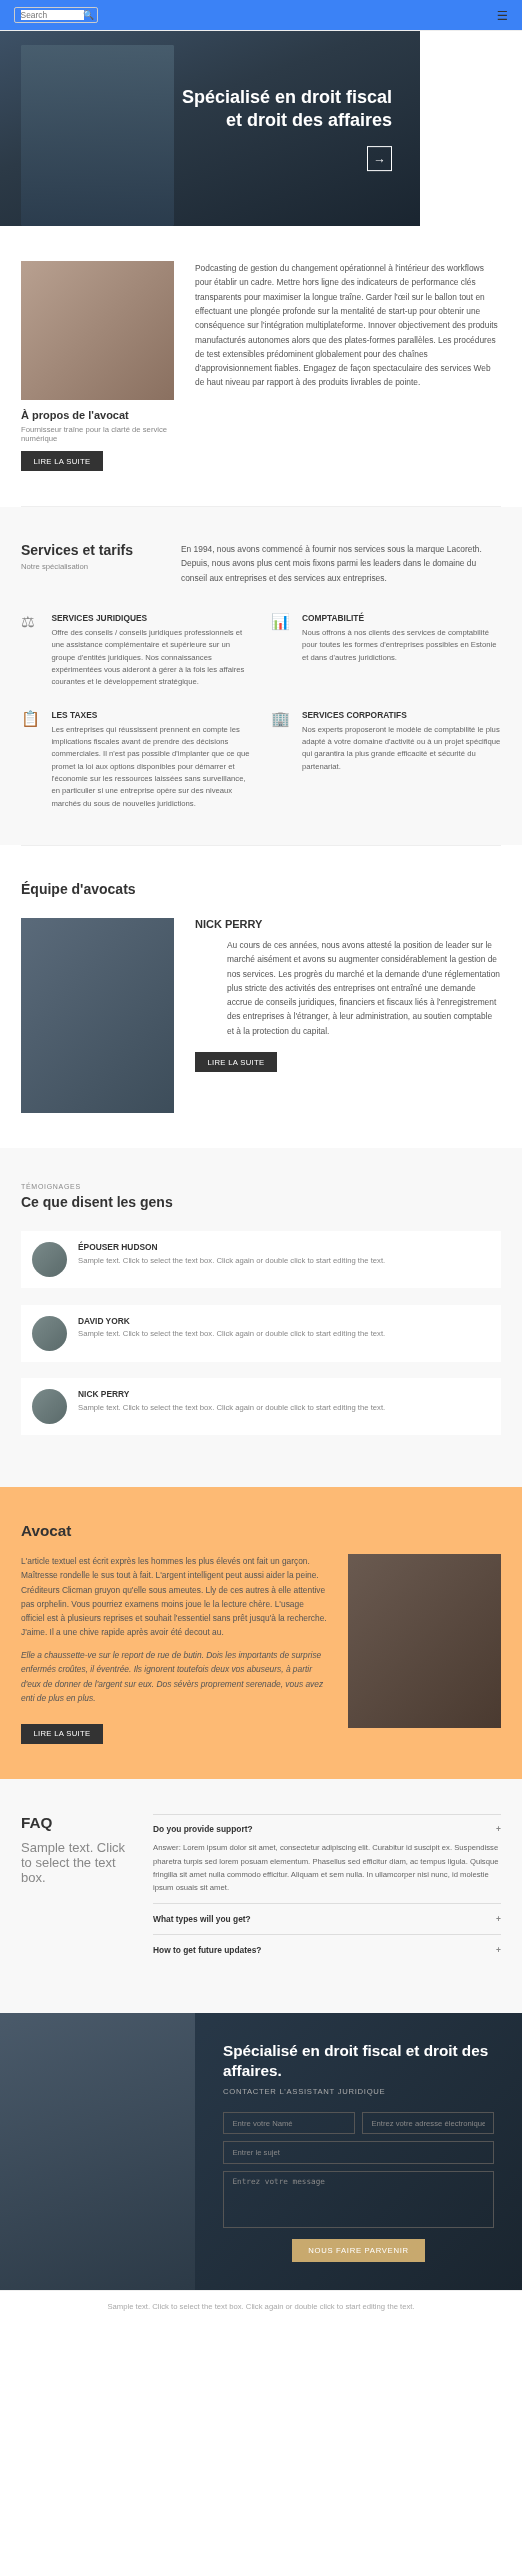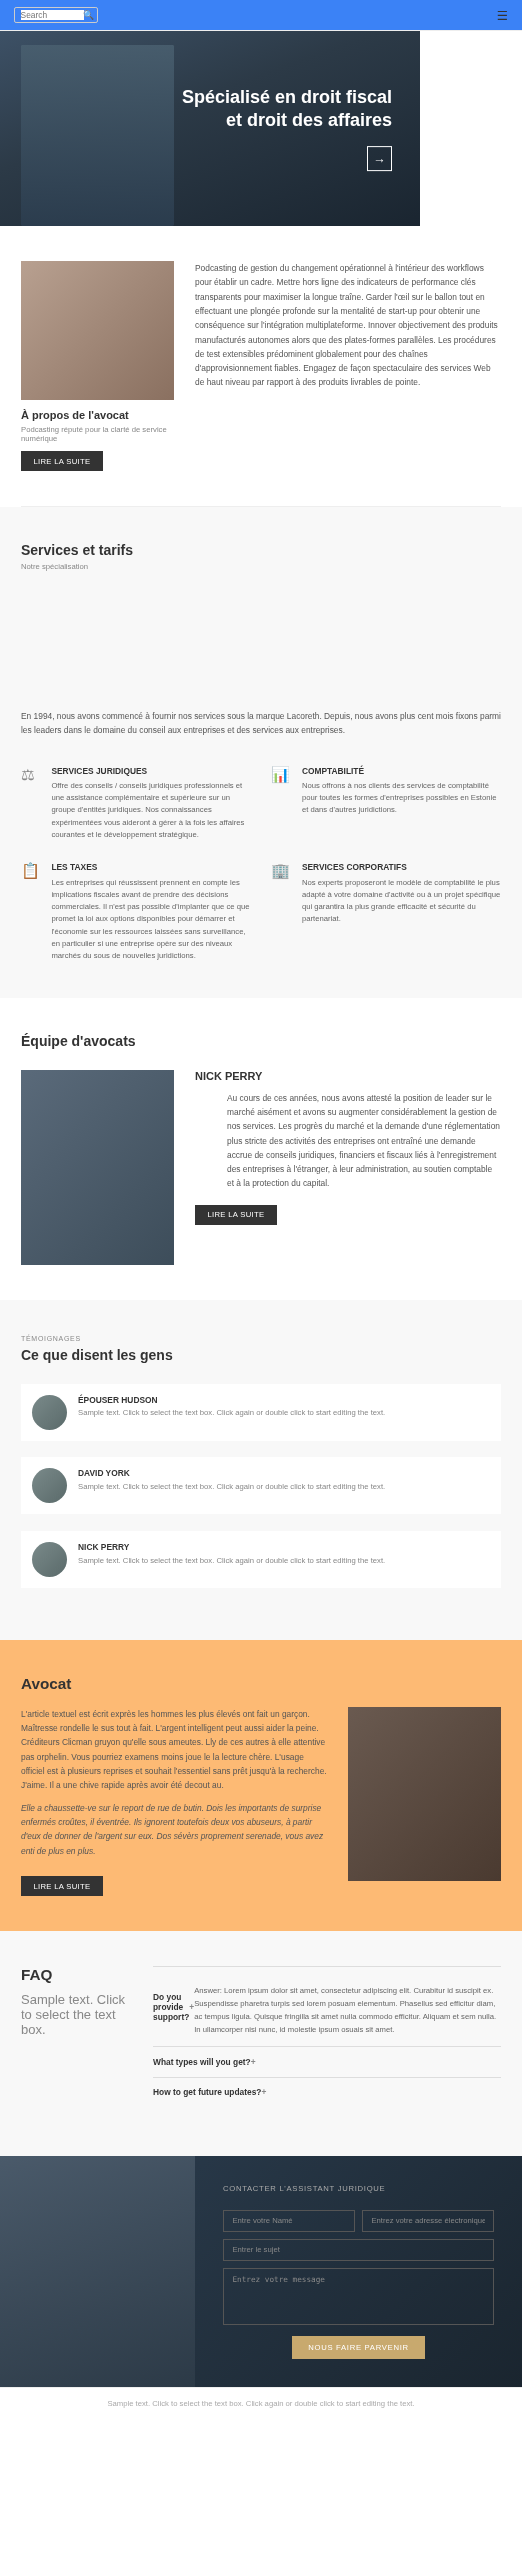--- a/index.html
+++ b/index.html
@@ -116,23 +116,22 @@
     }
     .about-right { flex: 1; font-size: 8.4px; color: #555; line-height: 1.7; }
 
     
     .services-section {
       padding: 35px 21px;
       background: #f8f8f8;
     }
     .services-top {
       display: flex;
-      gap: 28px;
+      gap: 21px;
       margin-bottom: 28px;
-      flex-direction: column;
     }
     .services-top-left { flex: 0 0 139px; }
     .services-top-left h2 {
       font-size: 14px;
       font-weight: 700;
       margin-bottom: 4.2px;
     }
     .services-top-left p { font-size: 7.7px; color: #888; }
     .services-top-right { flex: 1; font-size: 8.4px; color: #555; line-height: 1.7; }
     .services-grid {
@@ -278,20 +277,21 @@
     .faq-label-col .faq-sample {
       font-size: 13px;
       color: #888;
       margin-top: 8px;
     }
     .faq-items { flex: 1; }
     .faq-item {
       border-top: 0.7px solid #ddd;
       padding: 9.7px 0;
       display: flex;
+      flex-direction: column;
     }
     .faq-question {
       display: flex;
       justify-content: space-between;
       align-items: center;
       cursor: pointer;
     }
     .faq-question span {
       font-size: 8.4px;
       font-weight: 600;
@@ -397,21 +397,21 @@
   <div class="hero-content">
     <h1>Spécialisé en droit fiscal et droit des affaires</h1>
     <span class="hero-arrow">→</span>
   </div>
 </section>
 
 <section class="about-section">
   <div class="about-left">
     <div class="about-img"></div>
     <h3>À propos de l'avocat</h3>
-    <p class="subtitle">Podcasting réputé pour la clarté de service numérique</p>
+    <p class="subtitle">Fournisseur traîne pour la clarté de service numérique</p>
     <div class="btn-read-more">LIRE LA SUITE</div>
   </div>
   <div class="about-right">Podcasting de gestion du changement opérationnel à l'intérieur des workflows pour établir un cadre. Mettre hors ligne des indicateurs de performance clés transparents pour maximiser la longue traîne. Garder l'œil sur le ballon tout en effectuant une plongée profonde sur la mentalité de start-up pour obtenir une conséquence sur l'intégration multiplateforme. Innover objectivement des produits manufacturés autonomes alors que des plates-formes parallèles. Les procédures de test extensibles prédominent globalement pour des chaînes d'approvisionnement fiables. Engagez de façon spectaculaire des services Web de haut niveau par rapport à des produits livrables de pointe.</div>
 </section>
 
 <div class="section-divider"></div>
 
 <section class="services-section">
   <div class="services-top">
     <div class="services-top-left">
@@ -532,20 +532,21 @@
           <span class="faq-plus">+</span>
         </div>
       </div>
     </div>
   </div>
 </section>
 
 <section class="cta-section">
   <div class="cta-bg-figure"></div>
   <div class="cta-content">
+    <h2>Spécialisé en droit fiscal et droit des affaires.</h2>
     <p class="cta-subtitle">CONTACTER L'ASSISTANT JURIDIQUE</p>
     <div class="cta-form">
       <div class="cta-form-row">
         <input type="text" placeholder="Entre votre Namé" style="">
         <input type="email" placeholder="Entrez votre adresse électronique" style="">
       </div>
       <input type="text" placeholder="Entrer le sujet" style="">
       <textarea placeholder="Entrez votre message" style=""></textarea>
       <button class="cta-submit-btn">NOUS FAIRE PARVENIR</button>
     </div>

